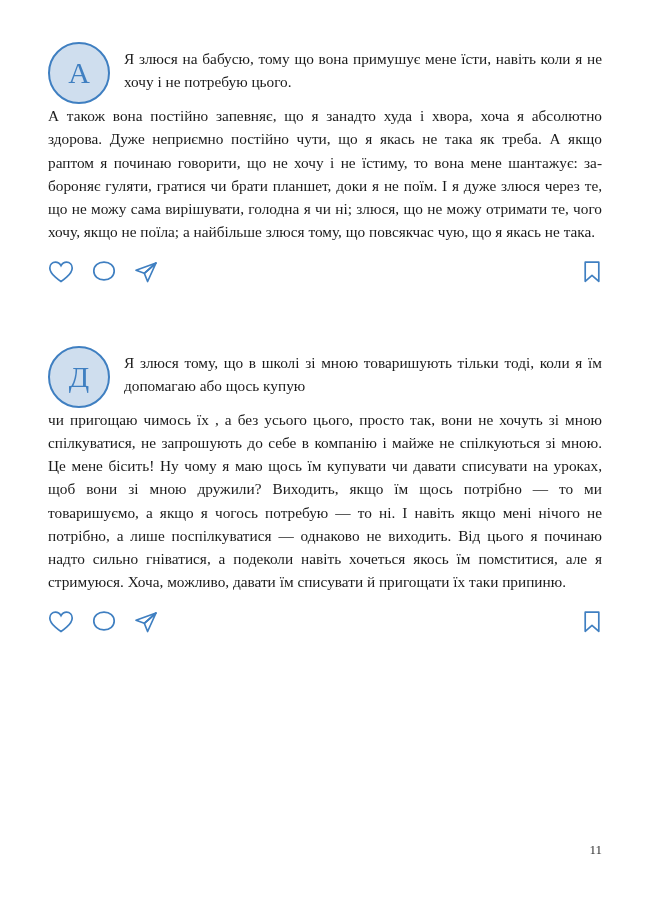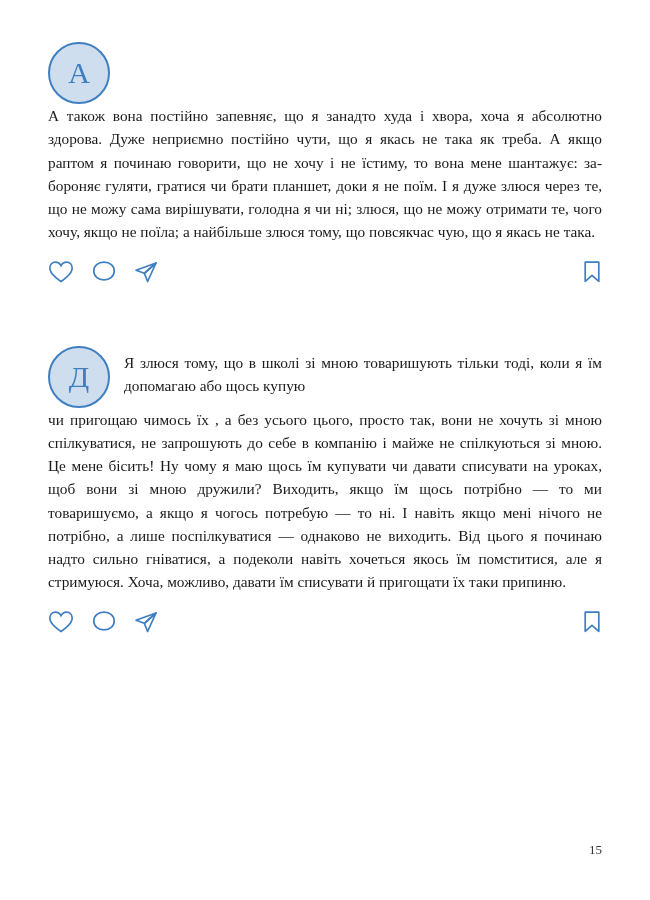--- a/index.html
+++ b/index.html
@@ -102,20 +102,21 @@
 </style>
 </head>
 <body>
 
 <div class="page">
 
   <div class="post">
     <div class="post-head">
       <div class="avatar">А</div>
       <div class="head-text">
+        <div class="body-first">Я злюся на бабусю, тому що вона примушує мене їсти, навіть коли я не хочу і не потребую цього.</div>
       </div>
     </div>
     <div class="body-rest">А також вона постійно запевняє, що я занадто худа і хвора, хоча я абсолютно здорова. Дуже неприємно постійно чути, що я якась не така як треба. А якщо раптом я починаю го­ворити, що не хочу і не їстиму, то вона мене шантажує: за­бороняє гуляти, гратися чи брати планшет, доки я не поїм. І я дуже злюся через те, що не можу сама вирішувати, го­лодна я чи ні; злюся, що не можу отримати те, чого хочу, якщо не поїла; а найбільше злюся тому, що повсякчас чую, що я якась не така.</div>
     <div class="actions">
       <span class="action-icon">
         <svg width="26" height="24" viewBox="0 0 26 24" fill="none" stroke="#3f7fc1" stroke-width="1.7">
           <path d="M13 21.5C13 21.5 1.8 14.6 1.8 7.9C1.8 4.6 4.3 2.1 7.4 2.1C9.8 2.1 11.9 3.6 13 5.7C14.1 3.6 16.2 2.1 18.6 2.1C21.7 2.1 24.2 4.6 24.2 7.9C24.2 14.6 13 21.5 13 21.5Z"></path>
         </svg>
       </span>
       <span class="action-icon">
@@ -163,14 +164,14 @@
         </svg>
       </span>
       <span class="bookmark">
         <svg width="20" height="24" viewBox="0 0 20 24" fill="none" stroke="#3f7fc1" stroke-width="1.7" stroke-linejoin="round">
           <path d="M3.2 2.2H16.8V21.3L10 15.4L3.2 21.3V2.2Z"></path>
         </svg>
       </span>
     </div>
   </div>
 
-  <div class="page-number">15</div>
+  <div class="page-number">11</div>
 </div>
 
 </body></html>

